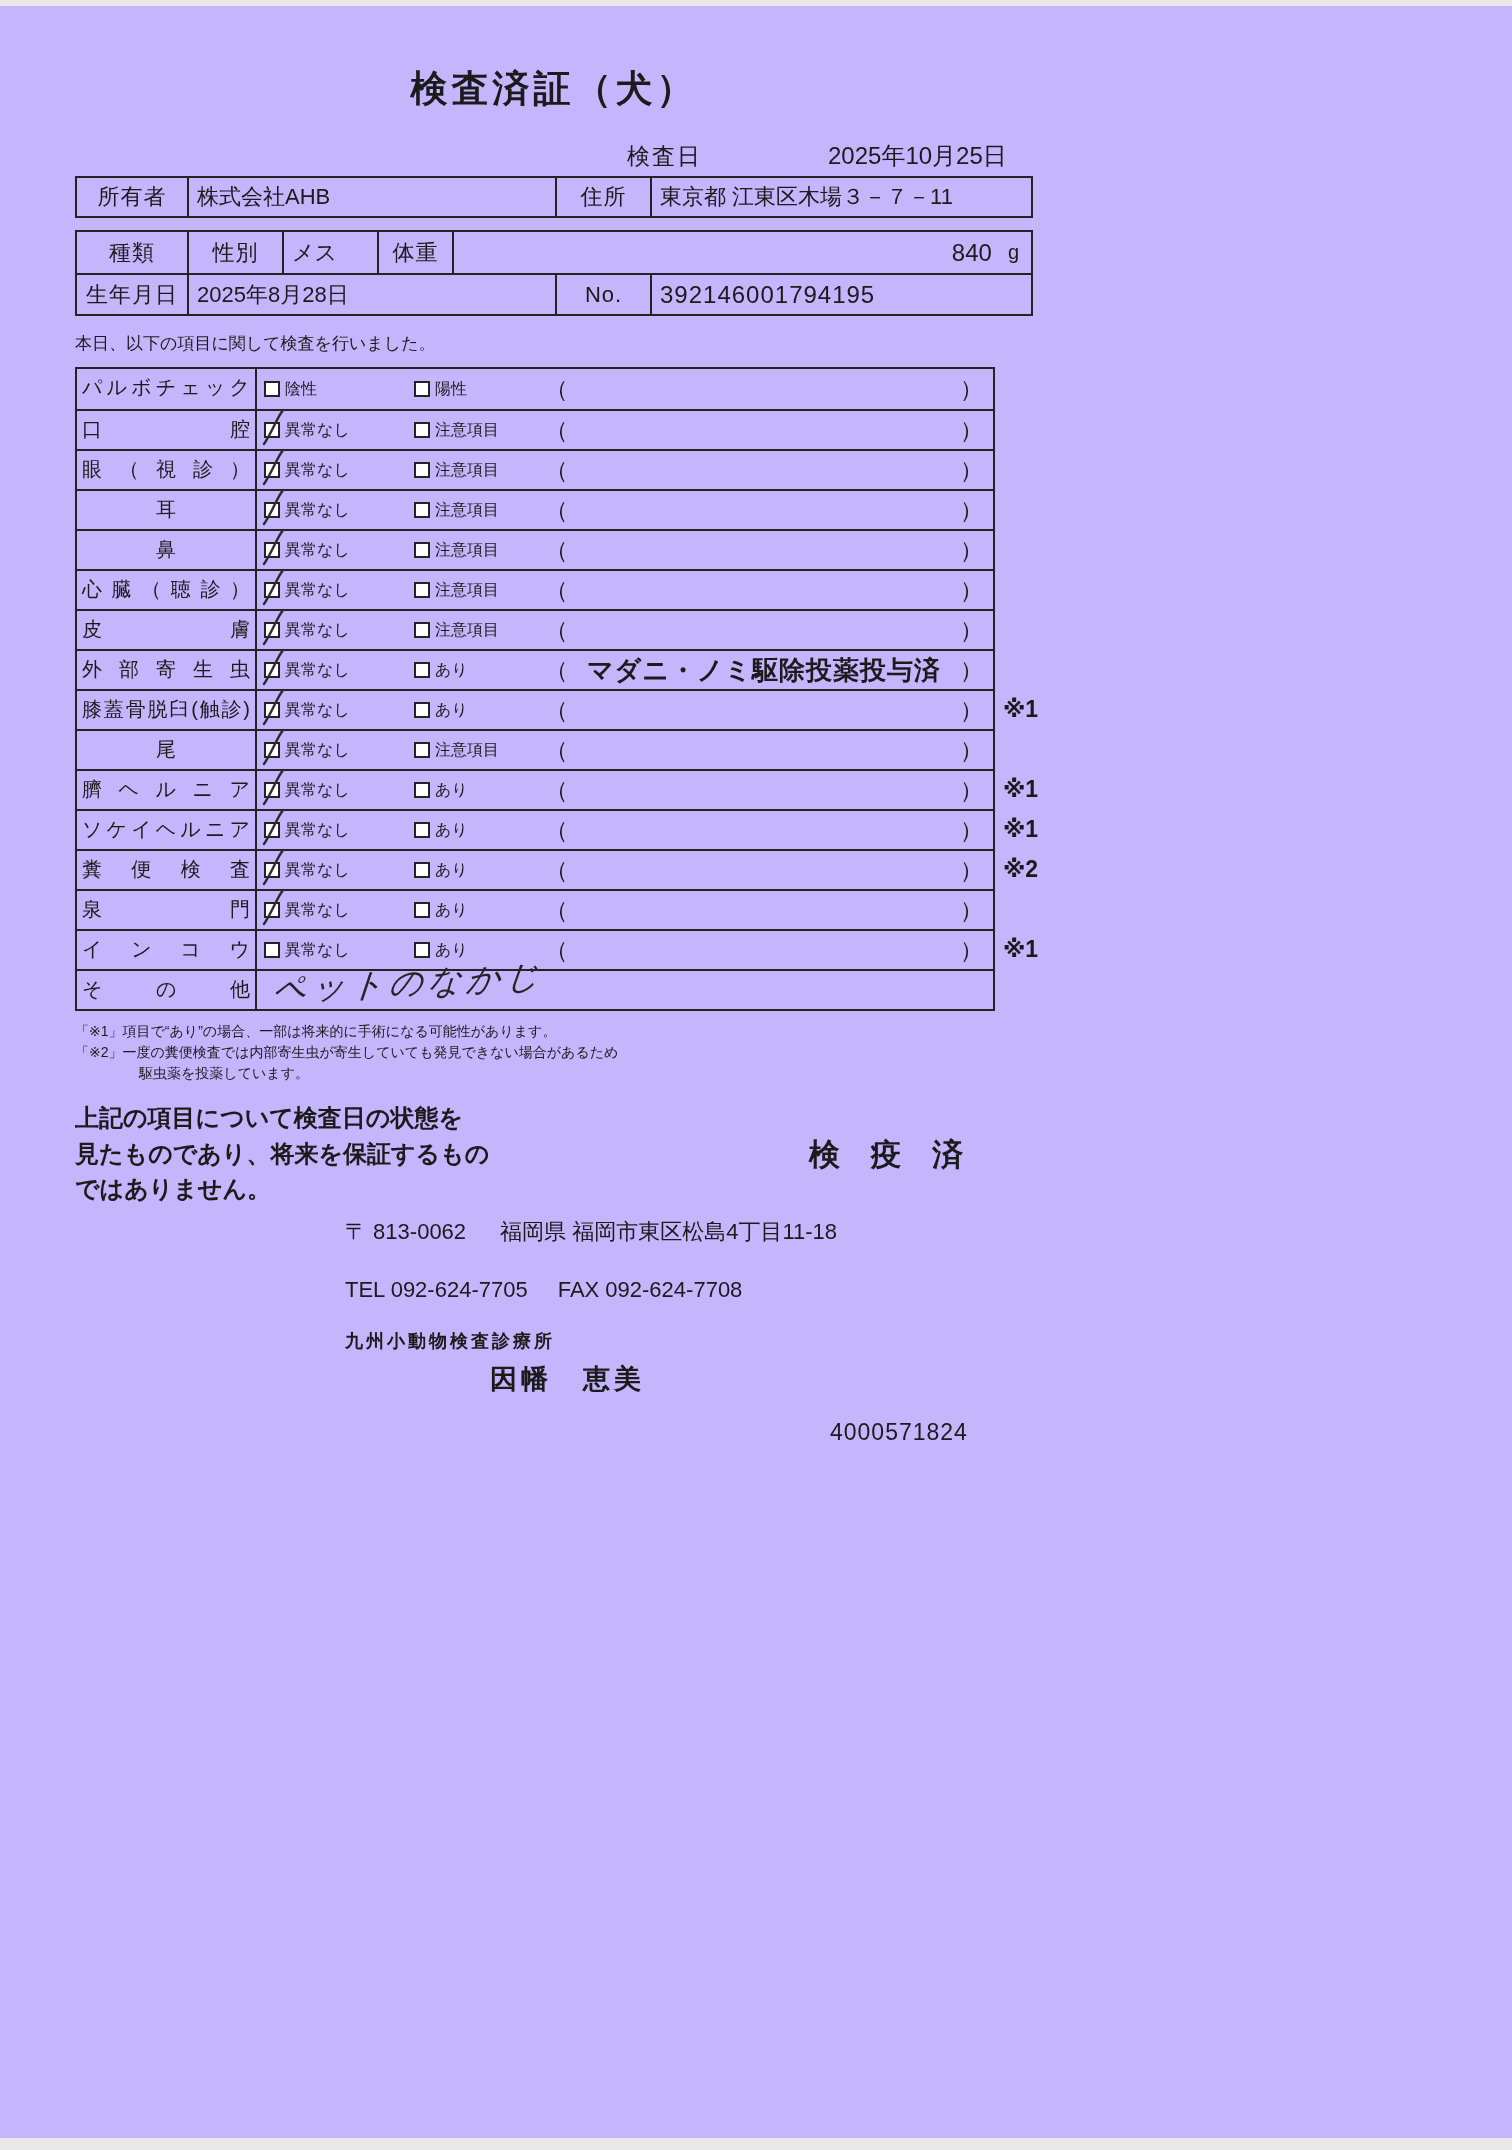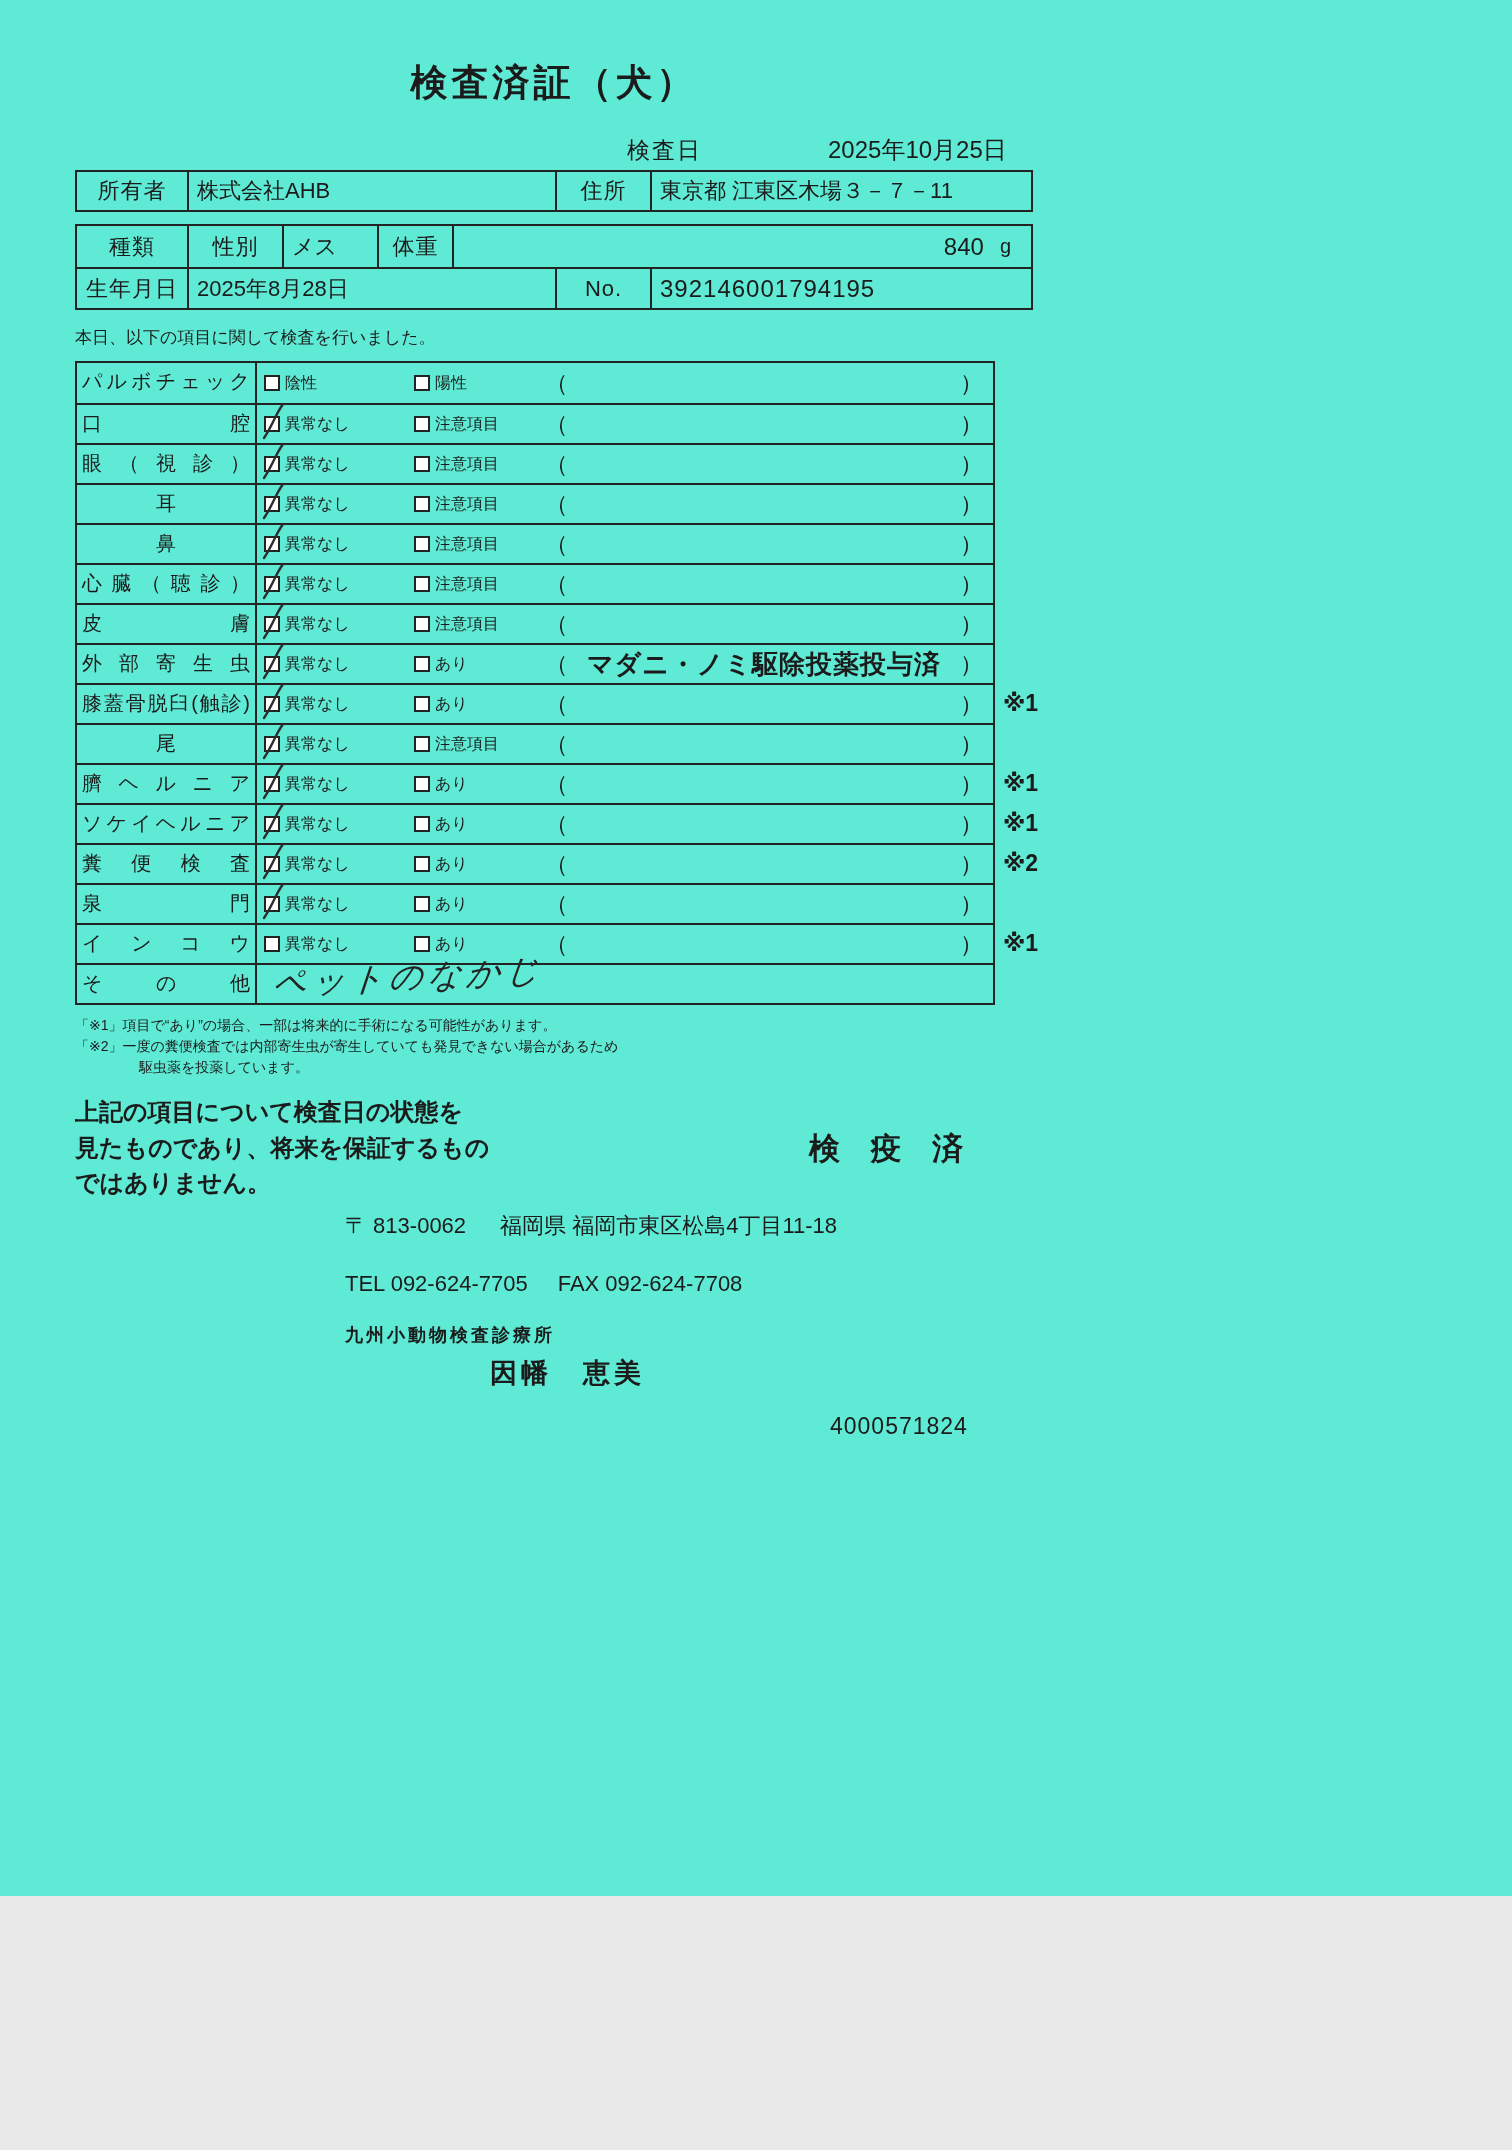--- a/index.html
+++ b/index.html
@@ -1,20 +1,20 @@
 <!DOCTYPE html>
 <html><head>
 <meta charset="utf-8">
 <style>
   * { margin:0; padding:0; box-sizing:border-box; }
   html,body { background:#e9e9e9; }
   body { font-family:"Liberation Sans","DejaVu Sans",sans-serif; }
   .page {
-    position:relative; width:1512px; height:1896px; background:#5eead4;
-    color:#1b1b1b; overflow:hidden; margin:0 auto;
+    position:relative; width:1512px; height:2132px; background:#c4b5fd;
+    color:#1b1b1b; overflow:hidden; margin:6px auto;
   }
   .content { position:absolute; left:75px; top:58px; width:958px; }
 
   .title { text-align:center; font-size:37px; font-weight:bold; letter-spacing:4px; }
 
   .date-row { display:flex; align-items:baseline; margin-top:26px; font-size:23px; }
   .date-row .date-label { margin-left:552px; letter-spacing:2px; }
   .date-row .date-value { margin-left:126px; font-size:24px; }
 
   
@@ -23,21 +23,21 @@
   .tbl-stack .trow { display:flex; height:41px; }
   .tbl-stack .trow + .trow { border-top:2px solid #232323; }
   .cell { display:flex; align-items:center; font-size:22px; padding:0 8px; overflow:hidden; }
   .cell + .cell { border-left:2px solid #232323; }
   .cell.lab { justify-content:center; padding:0 4px; letter-spacing:1px; }
   .w-110 { width:110px; flex:none; }
   .w-368 { width:368px; flex:none; }
   .w-95  { width:95px;  flex:none; }
   .w-75  { width:75px;  flex:none; }
   .grow  { flex:1; }
-  .weight-cell { justify-content:flex-end; padding-right:20px; }
+  .weight-cell { justify-content:flex-end; padding-right:12px; }
   .weight-cell .wnum { font-size:24px; }
   .weight-cell .wunit { font-size:20px; margin-left:16px; }
   .no-value { font-size:24px; letter-spacing:1px; }
 
   .intro { margin-top:16px; font-size:17px; }
 
   
   .insp { border:2px solid #232323; margin-top:12px; width:920px; }
   .insp-row { display:flex; height:40px; position:relative; }
   .insp-row + .insp-row { border-top:2px solid #232323; }

